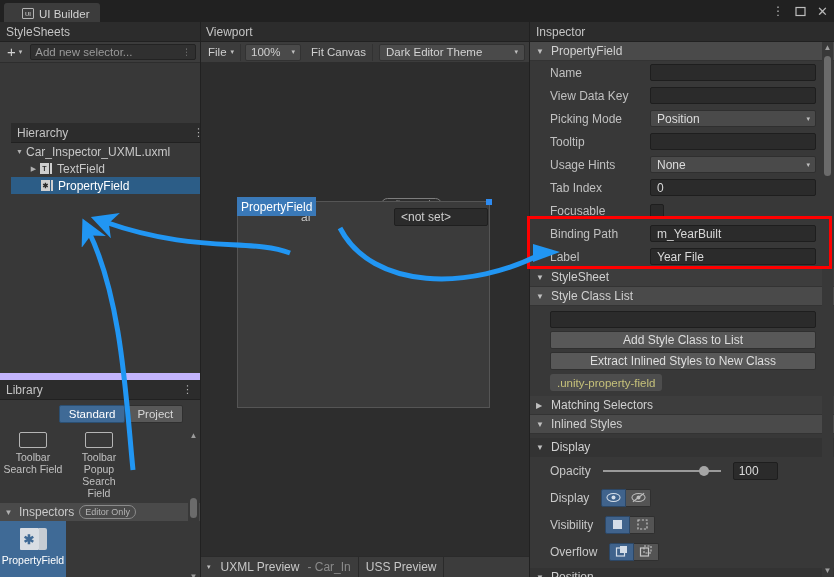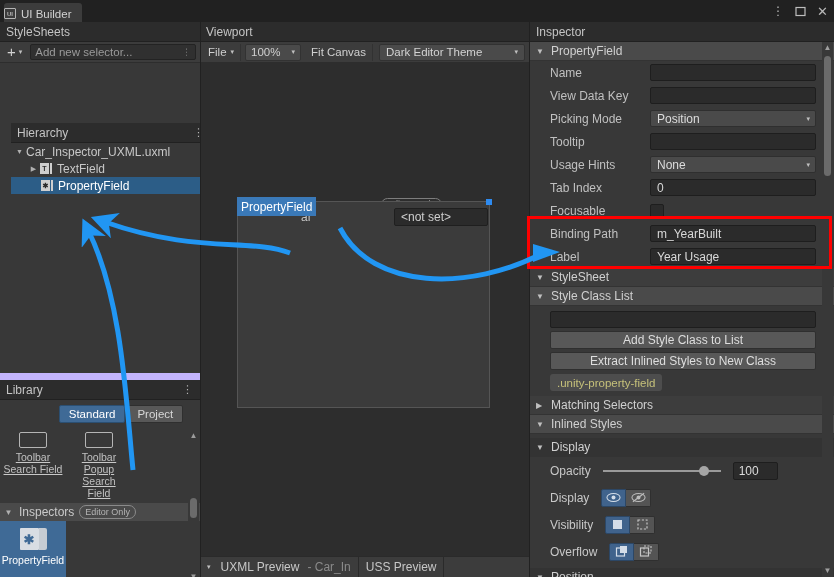--- a/index.html
+++ b/index.html
@@ -14,21 +14,21 @@
   #root { position: relative; width: 834px; height: 577px; background: #383838; }
 
   
   .titlebar {
     position: absolute; left: 0; top: 0; width: 834px; height: 22px;
     background: #212121;
   }
   .win-tab {
     position: absolute; left: 4px; top: 3px; height: 21px;
     background: #3c3c3c; color: #d2d2d2;
-    padding: 0 10px 0 0; display: flex; align-items: center; gap: 5px;
+    padding: 0 10px 0 18px; display: flex; align-items: center; gap: 5px;
     border-top-left-radius: 3px; border-top-right-radius: 3px;
     font-size: 11.5px;
   }
   .tab-glyph {
     width: 12px; height: 11px; border: 1px solid #b4b4b4; border-radius: 1px;
     display: flex; align-items: center; justify-content: center;
     font-size: 6px; line-height: 1; color: #b4b4b4; font-weight: bold;
   }
   .win-buttons {
     position: absolute; right: 6px; top: 0; height: 22px;
@@ -91,21 +91,21 @@
 
   #library-panel { position: absolute; left: 0; top: 351px; width: 200px; height: 244px; background: #383838; border-top: 7px solid #c4b5fd; }
   .lib-tabs { height: 27px; display: flex; align-items: center; justify-content: center; gap: 2px; background: #383838; padding-left: 42px; }
   .lib-tab {
     height: 18px; padding: 0 9px; display: flex; align-items: center;
     background: #585858; color: #d7d7d7; font-size: 11.5px;
     border: 1px solid #2f2f2f; border-radius: 2px;
   }
   .lib-tab.active { background: #3f6a96; color: #ffffff; border-color: #2b4f72; }
   .lib-body { position: absolute; left: 0; top: 47px; width: 200px; height: 157px; background: #383838; overflow: hidden; }
-  .lib-grid { display: flex; text-decoration: underline; }
+  .lib-grid { display: flex; }
   .lib-item { width: 66px; text-align: center; padding-top: 5px; }
   .lib-item .ph {
     width: 28px; height: 16px; border: 1.5px solid #b5b5b5; border-radius: 2px;
     margin: 0 auto 3px;
   }
   .lib-item .cap { font-size: 10.5px; color: #c0c0c0; line-height: 12px; }
   .lib-section {
     height: 18px; background: #4a4a4a; display: flex; align-items: center;
     gap: 5px; padding-left: 3px; margin-top: 4px;
   }
@@ -514,21 +514,21 @@
         <span class="chkbox"></span>
       </div>
 
       <div class="irow">
         <span class="lab">Binding Path</span>
         <span class="ifield">m_YearBuilt</span>
       </div>
 
       <div class="irow">
         <span class="lab">Label</span>
-        <span class="ifield">Year Usage</span>
+        <span class="ifield">Year File</span>
       </div>
 
       <div class="foldout dark">
         <span class="tri">▼</span>
         <span>StyleSheet</span>
       </div>
 
       <div class="foldout">
         <span class="tri">▼</span>
         <span>Style Class List</span>

